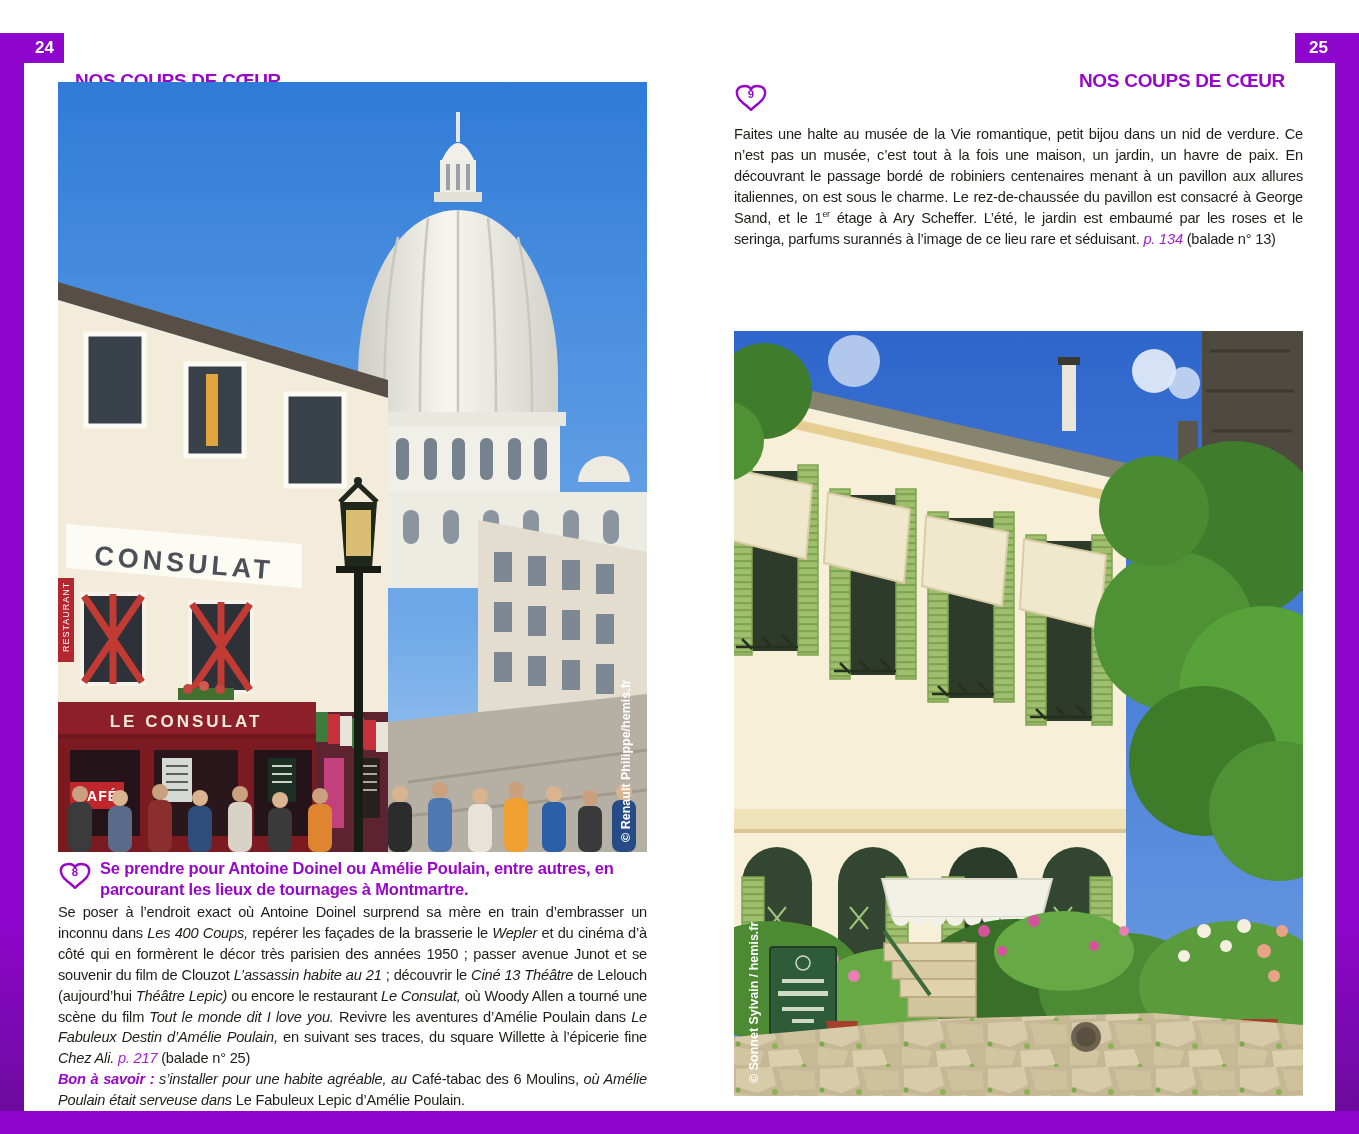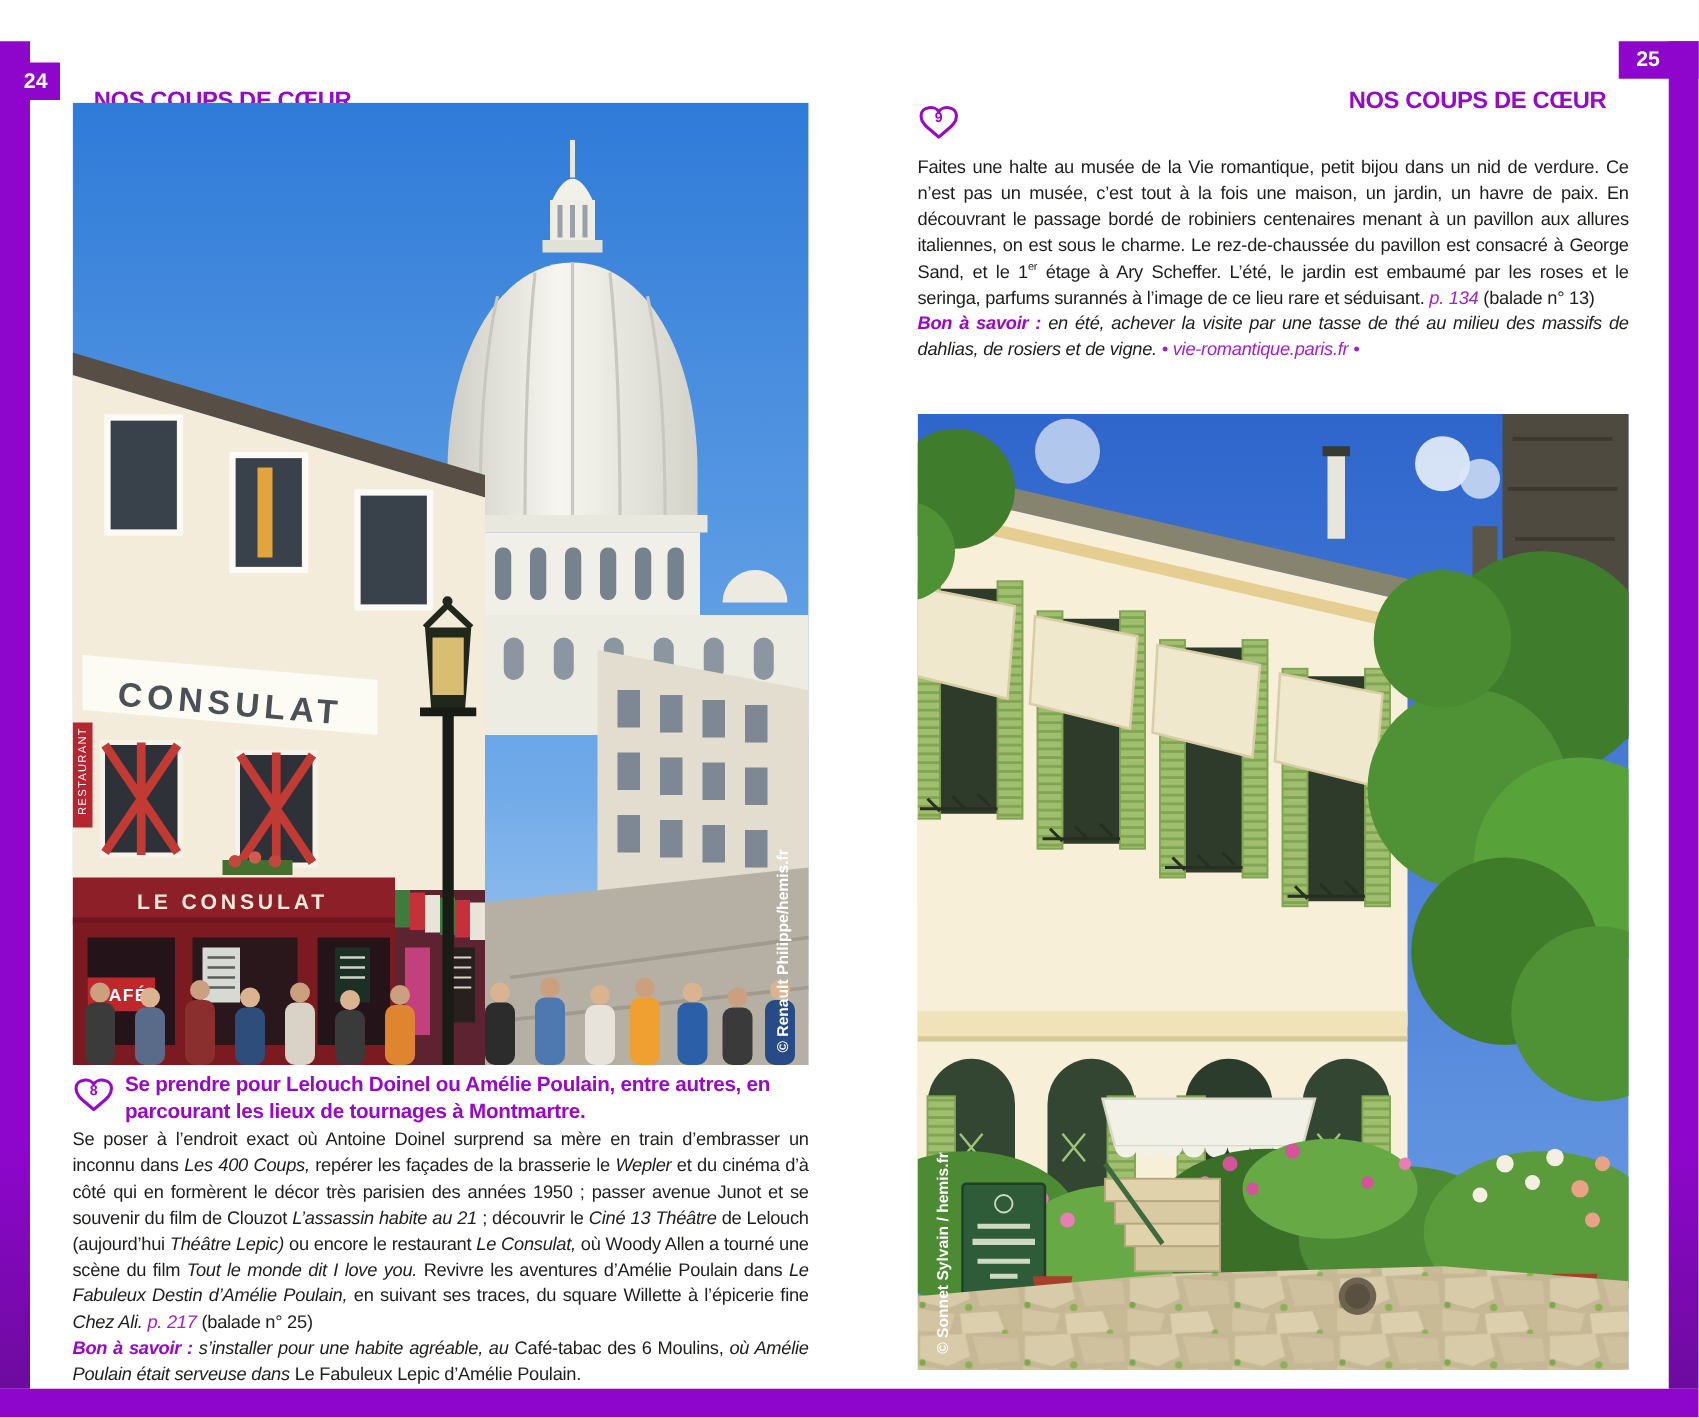--- a/index.html
+++ b/index.html
@@ -8,21 +8,21 @@
     --link:#a21fd0;
     --ink:#1d1d1b;
   }
   *{box-sizing:border-box;margin:0;padding:0}
   body{background:#e9e9e9;font-family:"Liberation Sans","DejaVu Sans",sans-serif;}
   .spread{position:relative;width:1359px;height:1134px;background:#ffffff;overflow:hidden;margin:0 auto;}
 
   
   .page-tab{position:absolute;background:var(--purple);color:#fff;font-weight:700;
     font-size:17px;display:flex;align-items:center;}
-  .tab-left{left:0;top:50px;width:48px;height:30px;justify-content:flex-end;padding-right:10px;}
+  .tab-left{left:0;top:33px;width:64px;height:30px;justify-content:flex-end;padding-right:10px;}
   .tab-right{left:1295px;top:33px;width:80px;height:30px;justify-content:flex-start;padding-left:14px;}
   .edge-strip{position:absolute;top:33px;width:24px;height:1078px;background:linear-gradient(180deg,var(--purple) 82%,#6d0b9e 100%);}
   .strip-left{left:0;}
   .strip-right{left:1335px;}
   .running-head{position:absolute;top:36px;color:var(--purple-text);font-weight:700;
     font-size:19px;letter-spacing:-0.3px;white-space:nowrap;margin-top:34px;}
   .head-left{left:75px;}
   .head-right{right:74px;}
   .bottom-bar{position:absolute;left:0;top:1111px;width:1359px;height:23px;background:var(--purple);}
 
@@ -445,30 +445,29 @@
       <text transform="translate(24,752) rotate(-90)" font-size="12.5" font-weight="700" fill="#ffffff">© Sonnet Sylvain / hemis.fr</text>
     </svg>
   </div>
 
   <div class="feature feature-left">
     <div class="feature-head">
       <svg class="heart" viewBox="0 0 36 32">
         <path d="M18 7.5 C15.5 2.2 3 2.4 3 11 C3 18 10 21.5 18 29 C26 21.5 33 18 33 11 C33 2.4 20.5 2.2 18 7.5 Z" fill="none" stroke="#9708c9" stroke-width="2.6" stroke-linejoin="round"></path>
         <text x="18" y="16.5" text-anchor="middle" font-size="12" font-weight="700" fill="#9708c9">8</text>
       </svg>
-      <div class="feature-title"><span class="seg-tp">Se prendre pour Lelouch Doinel ou Amélie Poulain, entre autres, en parcourant les lieux de tournages à Montmartre.</span></div>
+      <div class="feature-title"><span class="seg-tp">Se prendre pour Antoine Doinel ou Amélie Poulain, entre autres, en parcourant les lieux de tournages à Montmartre.</span></div>
     </div>
     <p class="feature-body"><span class="seg-n">Se poser à l’endroit exact où Antoine Doinel surprend sa mère en train d’embrasser un inconnu dans </span><span class="seg-i">Les 400 Coups,</span><span class="seg-n"> repérer les façades de la brasserie le </span><span class="seg-i">Wepler</span><span class="seg-n"> et du cinéma d’à côté qui en formèrent le décor très parisien des années 1950 ; passer avenue Junot et se souvenir du film de Clouzot </span><span class="seg-i">L’assassin habite au 21</span><span class="seg-n"> ; découvrir le </span><span class="seg-i">Ciné 13 Théâtre</span><span class="seg-n"> de Lelouch (aujourd’hui </span><span class="seg-i">Théâtre Lepic)</span><span class="seg-n"> ou encore le restaurant </span><span class="seg-i">Le Consulat,</span><span class="seg-n"> où Woody Allen a tourné une scène du film </span><span class="seg-i">Tout le monde dit I love you.</span><span class="seg-n"> Revivre les aventures d’Amélie Poulain dans </span><span class="seg-i">Le Fabuleux Destin d’Amélie Poulain,</span><span class="seg-n"> en suivant ses traces, du square Willette à l’épicerie fine </span><span class="seg-i">Chez Ali.</span><span class="seg-n"> </span><span class="seg-pi">p. 217</span><span class="seg-n"> (balade n° 25)</span></p>
     <p class="feature-tip"><span class="seg-bp">Bon à savoir :</span><span class="seg-i"> s’installer pour une habite agréable, au </span><span class="seg-n">Café-tabac des 6 Moulins,</span><span class="seg-i"> où </span><span class="seg-i">Amélie Poulain était serveuse dans</span><span class="seg-n"> Le Fabuleux Lepic d’Amélie Poulain.</span></p>
   </div>
 
   <div class="feature feature-right">
     <div class="feature-head">
       <svg class="heart" viewBox="0 0 36 32">
         <path d="M18 7.5 C15.5 2.2 3 2.4 3 11 C3 18 10 21.5 18 29 C26 21.5 33 18 33 11 C33 2.4 20.5 2.2 18 7.5 Z" fill="none" stroke="#9708c9" stroke-width="2.6" stroke-linejoin="round"></path>
         <text x="18" y="16.5" text-anchor="middle" font-size="12" font-weight="700" fill="#9708c9">9</text>
       </svg>
     </div>
     <p class="feature-body"><span class="seg-n">Faites une halte au musée de la Vie romantique, petit bijou dans un nid de verdure. Ce n’est pas un musée, c’est tout à la fois une maison, un jardin, un havre de paix. En découvrant le passage bordé de robiniers centenaires menant à un pavillon aux allures italiennes, on est sous le charme. Le rez-de-chaussée du pavillon est consacré à George Sand, et le 1</span><sup class="seg-sup">er</sup><span class="seg-n"> étage à Ary Scheffer. L’été, le jardin est embaumé par les roses et le seringa, parfums surannés à l’image de ce lieu rare et séduisant. </span><span class="seg-pi">p. 134</span><span class="seg-n"> (balade n° 13)</span></p>
-    <p class="feature-tip"><span class="seg-bp">Bon à savoir :</span><span class="seg-i"> en été, achever la visite par une tasse de thé au milieu des massifs de dahlias, de rosiers et de vigne. </span><span class="seg-pi">• vie-romantique.paris.fr •</span></p>
   </div>
 
 </div>
 
 </body></html>

